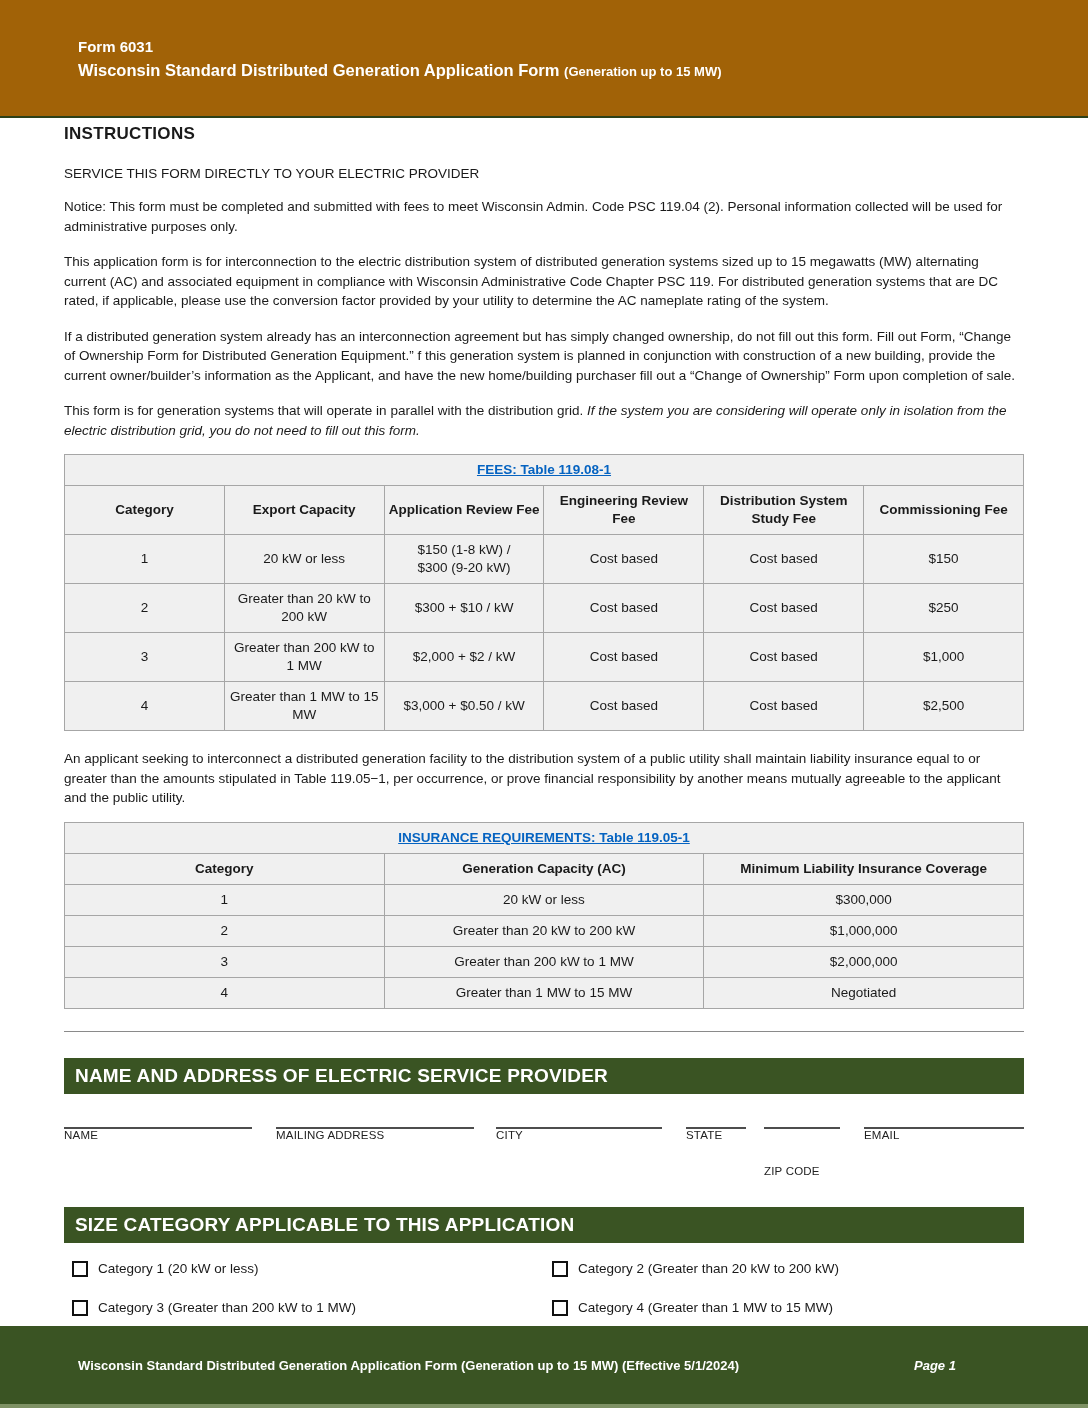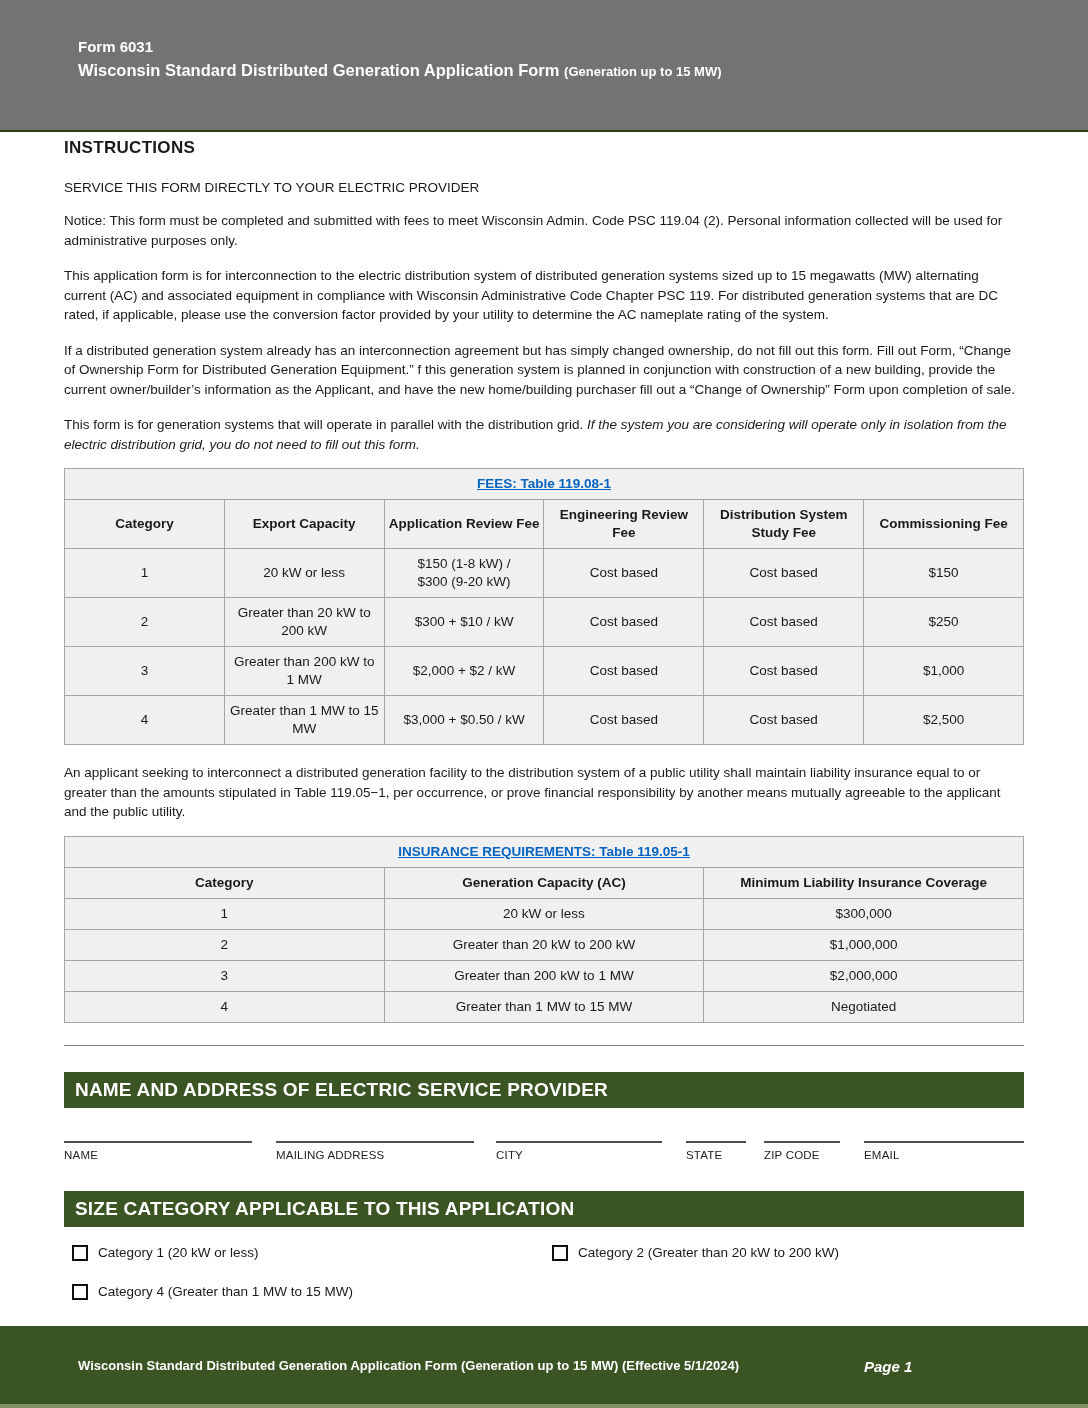--- a/index.html
+++ b/index.html
@@ -11,22 +11,22 @@
   .page {
     position: relative;
     width: 1088px;
     height: 1408px;
     background: #ffffff;
     overflow: hidden;
   }
 
   
   .header-banner {
-    height: 132px;
-    background: #737373;
+    height: 118px;
+    background: #a16207;
     border-bottom: 2px solid #2c4018;
     color: #ffffff;
     padding: 38px 21px 0 78px;
   }
   .header-form-number {
     font-size: 15px;
     font-weight: bold;
     margin-bottom: 6px;
   }
   .header-title {
@@ -120,30 +120,29 @@
     align-items: flex-start;
   }
   .field { display: flex; flex-direction: column; }
   .field-line {
     border-top: 2px solid #4d4d4d;
     height: 0;
     width: 100%;
     cursor: text;
   }
   .field-label {
-    margin-top: 6px;
     font-size: 11.5px;
     color: #222222;
     letter-spacing: 0.2px;
   }
   .f-name   { width: 188px; margin-right: 24px; }
   .f-mail   { width: 198px; margin-right: 22px; }
   .f-city   { width: 166px; margin-right: 24px; }
   .f-state  { width: 60px;  margin-right: 18px; }
-  .f-zip    { width: 76px;  margin-right: 24px; }
+  .f-zip    { width: 76px;  margin-right: 24px; gap: 36px; }
   .f-email  { flex: 1; }
 
   
   .checkbox-grid {
     margin-top: 18px;
     display: grid;
     grid-template-columns: 480px 1fr;
     row-gap: 23px;
     padding-left: 8px;
   }
@@ -172,23 +171,23 @@
   }
   .footer-text {
     position: absolute;
     left: 78px;
     top: 32px;
     font-size: 13px;
     font-weight: bold;
   }
   .footer-page {
     position: absolute;
-    left: 864px;
+    left: 914px;
     top: 32px;
-    font-size: 15px;
+    font-size: 13px;
     font-weight: bold;
     font-style: italic;
   }
   .page-edge {
     height: 4px;
     background: #7e9164;
   }
 </style>
 </head>
 <body>
@@ -338,20 +337,24 @@
       <div class="checkbox-item">
         <div class="checkbox-box"></div>
         <div class="checkbox-label">Category 1 (20 kW or less)</div>
       </div>
       <div class="checkbox-item">
         <div class="checkbox-box"></div>
         <div class="checkbox-label">Category 2 (Greater than 20 kW to 200 kW)</div>
       </div>
       <div class="checkbox-item">
         <div class="checkbox-box"></div>
+        <div class="checkbox-label">Category 3 (Greater than 200 kW to 1 MW)</div>
+      </div>
+      <div class="checkbox-item">
+        <div class="checkbox-box"></div>
         <div class="checkbox-label">Category 4 (Greater than 1 MW to 15 MW)</div>
       </div>
     </div>
 
   </div>
 
   <div class="footer">
     <div class="footer-bar">
       <div class="footer-text">Wisconsin Standard Distributed Generation Application Form (Generation up to 15 MW)  (Effective 5/1/2024)</div>
       <div class="footer-page">Page 1</div>

